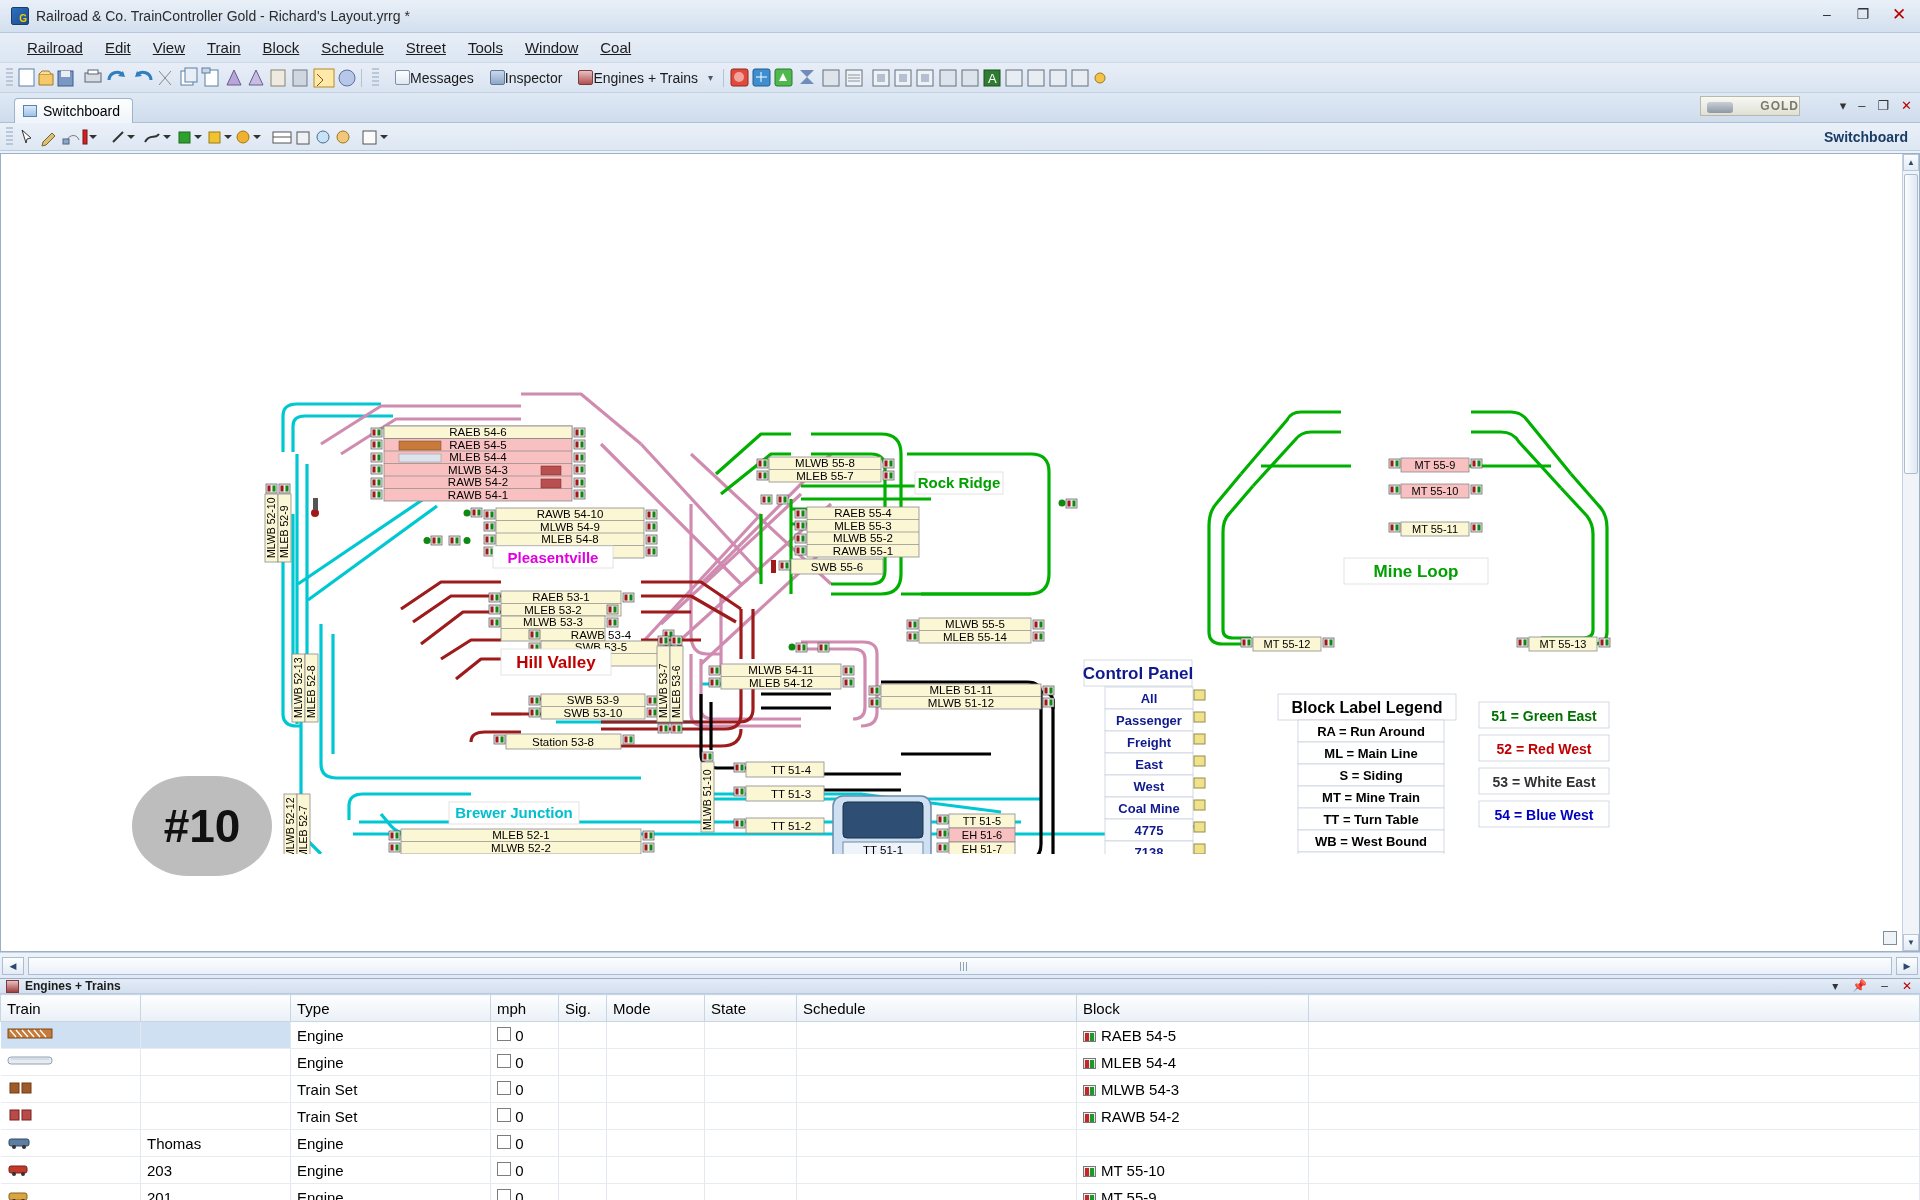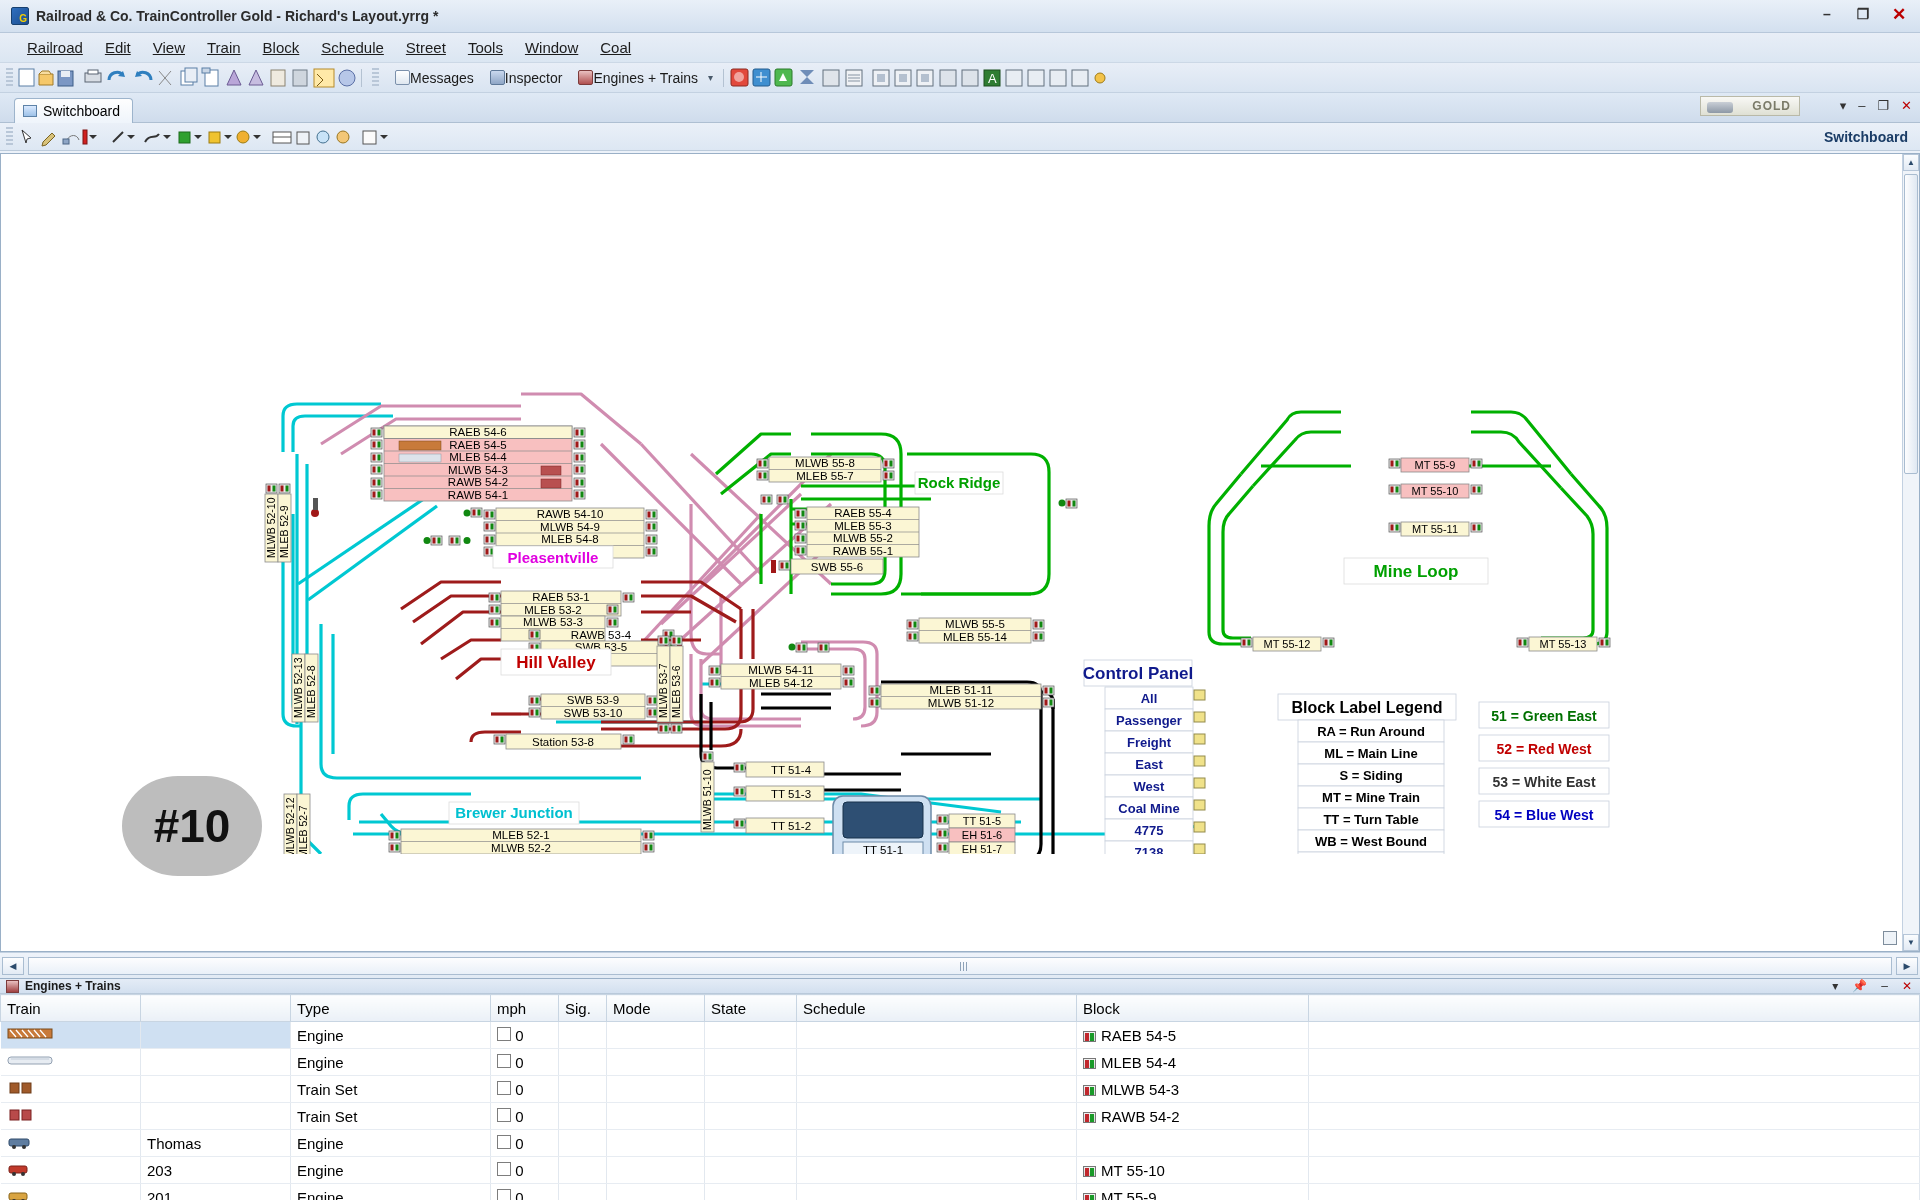--- a/index.html
+++ b/index.html
@@ -7,21 +7,21 @@
   body {
     width:1920px; height:1200px; overflow:hidden;
     font-family:"Liberation Sans", sans-serif;
     background:#fff; font-size:13px; color:#000;
   }
   
   .app { width:1920px; height:1200px; display:flex; flex-direction:column;
          background:linear-gradient(#eef3fa,#dde7f3); }
   .titlebar { height:33px; display:flex; align-items:center;
      background:linear-gradient(#e9f0f8,#d3e0ef); padding:0 6px;
-     border-bottom:1px solid #b7c7da; position:relative;font-weight:bold; }
+     border-bottom:1px solid #b7c7da; position:relative; }
   .titlebar .appicon { width:18px; height:18px; margin:0 7px 0 5px;
      background:linear-gradient(135deg,#2f6fbf,#1b4d8f); border:1px solid #17406f;
      border-radius:2px; position:relative; }
   .titlebar .appicon:after{content:"G"; position:absolute; right:1px; bottom:0;
      font-size:10px; font-weight:bold; color:#f5d000; line-height:10px;}
   .titlebar .ttl { font-size:14px; color:#2b2b2b; }
   .wbtns { position:absolute; right:8px; top:4px; display:flex; gap:10px; }
   .wbtn { width:26px; height:20px; display:flex; align-items:center; justify-content:center;
      font-size:14px; color:#333; cursor:default; }
   .wbtn.close { color:#b00; font-size:17px; }
@@ -45,21 +45,21 @@
 
   
   .docband { height:30px; background:linear-gradient(#dfe9f5,#cfdcec);
      border-bottom:1px solid #aebfd2; display:flex; align-items:center; position:relative; }
   .swtab { margin-left:14px; display:flex; align-items:center; gap:6px;
      background:linear-gradient(#fefefe,#eef4fb); border:1px solid #9db4cc;
      border-bottom:none; padding:4px 12px 5px 8px; font-size:14px;
      border-radius:4px 4px 0 0; position:relative; top:3px; }
   .goldbadge { position:absolute; right:120px; top:3px; width:100px; height:20px;
      background:linear-gradient(#f8f8f5,#dfe0d4); border:1px solid #b9b9a8;
-     display:flex; align-items:center; justify-content:flex-end; padding-right:8px;
+     display:flex; align-items:center; justify-content:flex-end; 
      font-size:12px; font-weight:bold; color:#7a7a68; letter-spacing:1px; }
   .goldbadge .loco { position:absolute; left:6px; top:5px; width:26px; height:11px;
      background:linear-gradient(#c9cfd6,#8d98a6); border-radius:3px; }
   .docwbtns { position:absolute; right:8px; top:5px; display:flex; gap:12px; font-size:13px; color:#333; }
 
   
   .drawbar { height:28px; background:linear-gradient(#eaf0f8,#dde7f3);
      border-bottom:1px solid #bccbdb; display:flex; align-items:center; position:relative; }
   .drawbar .swlabel { position:absolute; right:12px; font-size:14px; color:#1a3c66; font-weight:bold; }
 
@@ -97,21 +97,21 @@
      padding:2px 6px; height:27px; font-size:15px; vertical-align:middle; }
   tr.selrow td.trn { background:#cfe0f2; }
   .cellchk { width:14px; height:14px; border:1px solid #7d7d7d; background:#fff; display:inline-block; }
   .blkico { width:13px; height:11px; display:inline-block; margin-right:5px; vertical-align:-1px;
      background:linear-gradient(#f2f2f2,#d6d6d6); border:1px solid #777; position:relative; }
   .blkico:before{content:""; position:absolute; left:1px; top:1px; width:4px; height:8px; background:#c1272d;}
   .blkico:after{content:""; position:absolute; right:1px; top:1px; width:4px; height:8px; background:#1a9a28;}
   .locoIco { width:46px; height:15px; display:inline-block; }
 
   
-  .badge10 { position:absolute; left:118px; top:772px; width:148px; height:108px;
+  .badge10 { position:absolute; left:128px; top:772px; width:148px; height:108px;
      background:#bdbdbd; border:4px solid #fff; border-radius:60px/54px;
      display:flex; align-items:center; justify-content:center;
      font-size:46px; font-weight:bold; color:#111; z-index:50; }
 
   
   text { font-family:"Liberation Sans", sans-serif; }
 </style>
 </head>
 <body>
 

